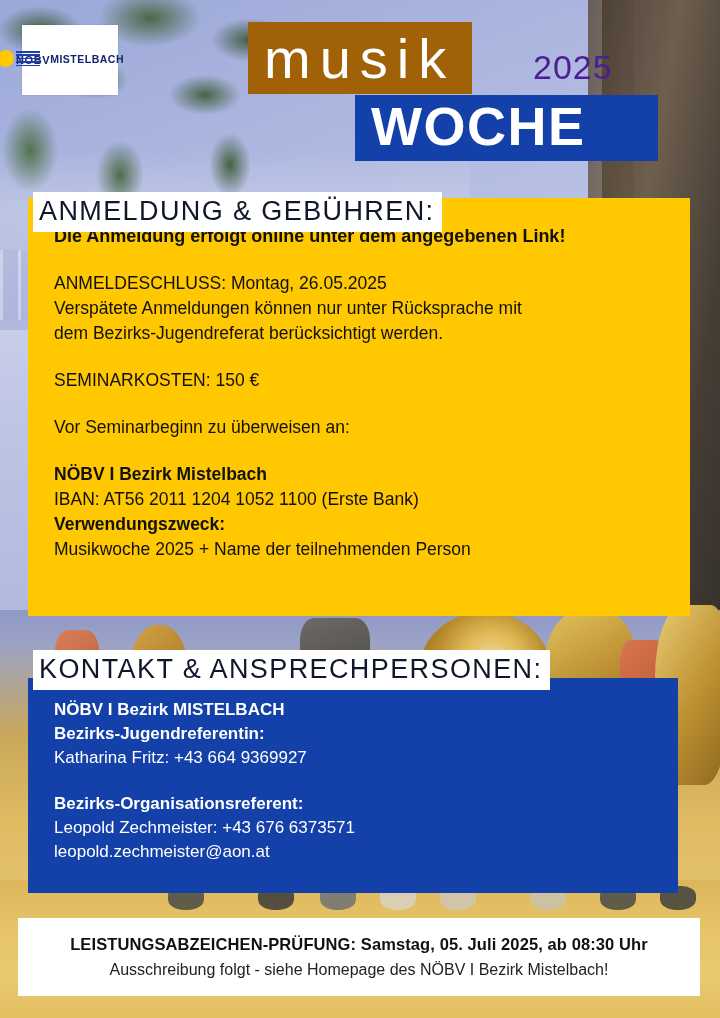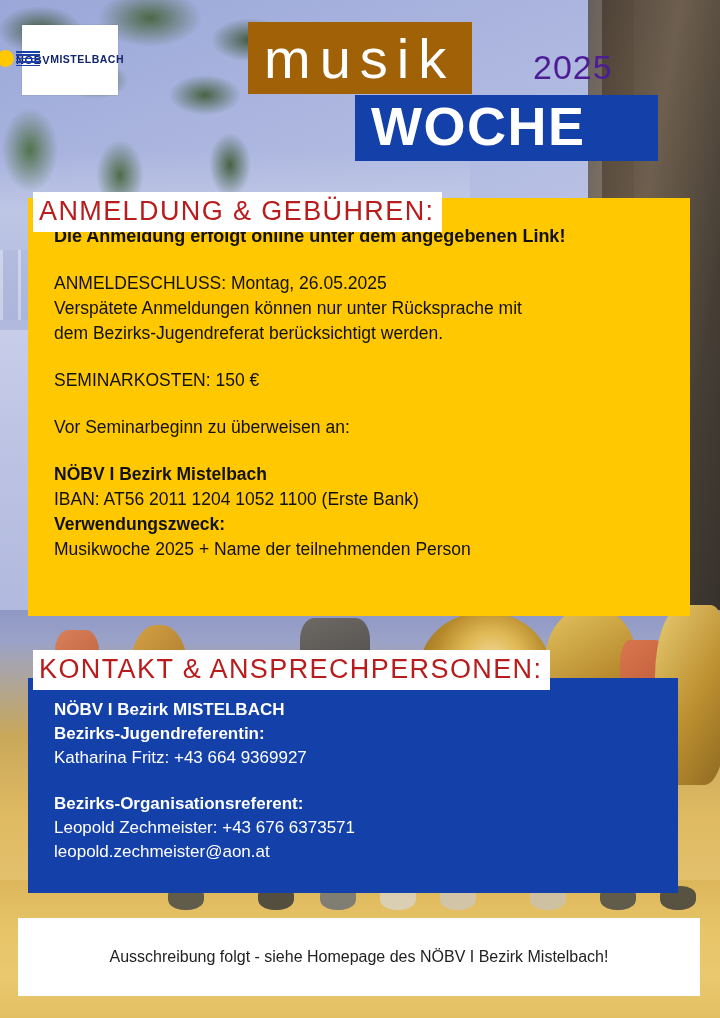--- a/index.html
+++ b/index.html
@@ -111,21 +111,21 @@
   .hero-woche{
     position:absolute;left:355px;top:95px;width:282px;height:66px;background:#1440AA;padding-left:21px;
   }
   .hero-woche span{
     position:absolute;left:16px;top:-2px;color:#fff;font-size:54px;font-weight:700;
     letter-spacing:1.5px;line-height:66px;
   }
 
   
   .sec-head{
-    position:absolute;background:#fff;color:#b91c1c;
+    position:absolute;background:#fff;color:#0f172a;
     font-size:27px;font-weight:400;letter-spacing:1.4px;line-height:32px;
     padding:3px 8px 5px 6px;white-space:nowrap;
   }
 
   
   .box-yellow{
     position:absolute;left:28px;top:198px;width:662px;height:418px;background:#FFC800;
   }
   .box-yellow .inner{padding:26px 30px 0 26px;color:#111;}
 
@@ -237,16 +237,19 @@
       <p class="ln">Katharina Fritz: +43 664 9369927</p>
       <div class="gap"></div>
       <p class="ln b">Bezirks-Organisationsreferent:</p>
       <p class="ln">Leopold Zechmeister: +43 676 6373571</p>
       <p class="ln">leopold.zechmeister@aon.at</p>
     </div>
   </div>
   <div class="sec-head" style="left:33px;top:650px;">KONTAKT &amp; ANSPRECHPERSONEN:</div>
 
   <div class="box-footer">
+    <div class="foot1">
+      <span>LEISTUNGSABZEICHEN-PRÜFUNG:</span><span> Samstag, 05. Juli 2025, ab 08:30 Uhr</span>
+    </div>
     <div class="foot2">Ausschreibung folgt - siehe Homepage des NÖBV I Bezirk Mistelbach!</div>
   </div>
 
 </div>
 
 </body></html>

